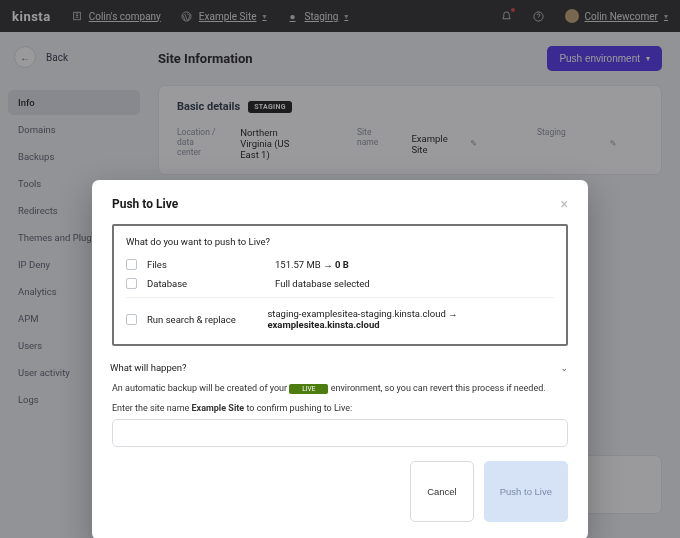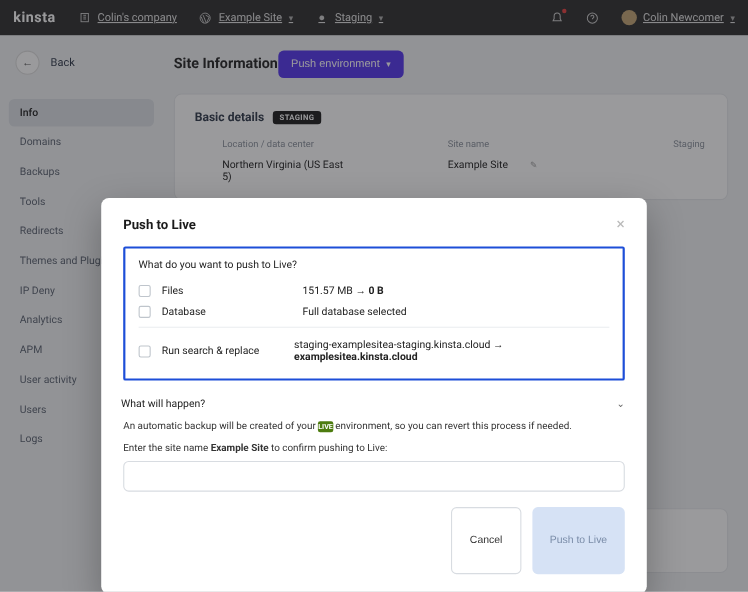--- a/index.html
+++ b/index.html
@@ -37,55 +37,55 @@
   .layout { display:flex; height: calc(538px - 32px); }
   .sidebar { width: 148px; padding: 14px 8px; }
   .backrow { display:flex; align-items:center; gap:10px; margin-bottom: 22px; padding-left:6px; }
   .backbtn { width:22px; height:22px; display:flex; align-items:center; justify-content:center; border:1px solid #ddd; border-radius:50%; background:#fff; font-size:10px; color:#555; }
   .navlist { display:flex; flex-direction:column; gap:2px; }
   .navitem { padding: 7px 10px; border-radius:5px; color:#5a6270; font-size:9.5px; cursor:pointer; }
   .navitem.active { background:#dde1e6; color:#1a1a1a; font-weight:500; }
 
   .main { flex:1; padding: 14px 18px 0 10px; overflow:hidden; }
   .page-title { font-size:13px; font-weight:700; color:#222; }
-  .titlerow { display:flex; align-items:center; margin-bottom:14px; }
+  .titlerow { display:flex; align-items:center; justify-content:space-between; margin-bottom:14px; }
   .push-btn { background:#5333ed; color:#fff; border:none; border-radius:5px; padding:7px 12px; font-size:10px; font-weight:500; display:flex; align-items:center; gap:6px; }
   .card { background:#fff; border:1px solid #e6e8eb; border-radius:7px; padding:14px 18px; margin-bottom:16px; }
   .card .head { display:flex; align-items:center; gap:8px; margin-bottom:14px; }
   .card .head h3 { font-size:11px; font-weight:700; }
   .badge-stg { background:#1a1a1a; color:#fff; font-size:7px; padding:2px 6px; border-radius:3px; font-weight:700; letter-spacing:0.3px; }
   .fields { display:flex; gap:60px; }
-  .field { display:flex; flex-direction:column; gap:8px; min-width:120px;margin-left:25px; }
+  .field { display:flex; flex-direction:row; gap:24px; min-width:120px; }
   .f-label { font-size:8.5px; color:#8a919c; }
   .f-val { font-size:9.5px; color:#1a1a1a; display:flex; align-items:center; gap:20px; }
   .f-edit { color:#999; font-size:8px; }
 
   .ssh-card { background:#fff; border:1px solid #e6e8eb; border-radius:7px; padding:14px 18px; margin-top: 280px; }
   .ssh-label { font-size:8.5px; color:#8a919c; margin-bottom:8px; display:flex; align-items:center; gap:4px; }
   .ssh-cmd { font-size:9px; color:#333; }
 
   
   .overlay { position:absolute; inset:0; background:rgba(30,32,36,0.45); display:flex; align-items:flex-start; justify-content:center; padding-top:180px; }
   .modal { width: 496px; background:#fff; border-radius:7px; padding:16px 20px 18px; box-shadow:0 12px 34px rgba(0,0,0,0.28); }
   .m-head { display:flex; align-items:center; justify-content:space-between; margin-bottom:12px; }
   .m-head h2 { font-size:12px; font-weight:700; color:#1a1a1a; }
   .close-x { color:#bbb; font-size:14px; cursor:pointer; }
-  .redbox { border:2px solid #1d4ed8; border-radius:2px; padding:10px 12px 14px; margin-bottom:12px; }
+  .redbox { border:2px solid #737373; border-radius:2px; padding:10px 12px 14px; margin-bottom:12px; }
   .q { font-size:9.5px; color:#222; margin-bottom:12px; }
   .optrow { display:flex; align-items:center; margin-bottom:8px; }
   .cb { width:11px; height:11px; border:1px solid #bfc5cc; border-radius:2px; margin-right:10px; background:#fff; flex-shrink:0; }
   .optlabel { font-size:9.5px; color:#222; width:128px; }
   .optval { font-size:9.5px; color:#222; }
   .optval b { font-weight:700; }
   .divider { height:1px; background:#eceef1; margin:6px 0 10px; }
   .accordion { display:flex; align-items:center; justify-content:space-between; padding:4px 0 10px; margin-left:-2px; }
   .acc-title { font-size:9.5px; color:#222; }
   .acc-chev { font-size:9px; color:#666; }
   .note { font-size:9px; color:#333; margin-bottom:10px; }
-  .badge-live { background:#4d7c0f; color:#fff; font-size:6.5px; padding:1px 0; border-radius:2px; font-weight:700; vertical-align:middle; }
+  .badge-live { background:#4d7c0f; color:#fff; font-size:6.5px; padding:1px 13px; border-radius:2px; font-weight:400; vertical-align:middle; }
   .entry-line { font-size:9px; color:#333; margin-bottom:6px; }
   .entry-line b { font-weight:700; }
   .input { width:100%; border:1px solid #d8dce1; border-radius:5px; height:28px; padding:0 8px; font-size:10px; margin-bottom:14px; }
   .m-foot { display:flex; justify-content:flex-end; gap:10px; }
   .btn { border-radius:5px; padding:24px 16px; font-size:9.5px; font-weight:500; cursor:pointer; }
   .btn-cancel { background:#fff; border:1px solid #d8dce1; color:#333; }
   .btn-primary-disabled { background:#d6e2f5; border:none; color:#7a8ca8; cursor:not-allowed; }
 </style>
 </head>
 <body>
@@ -146,22 +146,22 @@
     <div class="navlist">
       <div class="navitem active">Info</div>
       <div class="navitem">Domains</div>
       <div class="navitem">Backups</div>
       <div class="navitem">Tools</div>
       <div class="navitem">Redirects</div>
       <div class="navitem" style="white-space:nowrap;overflow:hidden;">Themes and Plugins</div>
       <div class="navitem">IP Deny</div>
       <div class="navitem">Analytics</div>
       <div class="navitem">APM</div>
+      <div class="navitem">Users</div>
       <div class="navitem">User activity</div>
-      <div class="navitem">Users</div>
       <div class="navitem">Logs</div>
     </div>
   </div>
 
   <div class="main">
     <div class="titlerow">
       <div class="page-title">Site Information</div>
       <button class="push-btn">
         <span>Push environment</span>
         <span style="font-size:8px;">▾</span>
@@ -169,21 +169,21 @@
     </div>
 
     <div class="card">
       <div class="head">
         <h3>Basic details</h3>
         <span class="badge-stg">STAGING</span>
       </div>
       <div class="fields">
         <div class="field">
           <span class="f-label">Location / data center</span>
-          <span class="f-val">Northern Virginia (US East 5)</span>
+          <span class="f-val">Northern Virginia (US East 1)</span>
         </div>
         <div class="field">
           <span class="f-label">Site name</span>
           <span class="f-val">
             <span>Example Site</span>
             <span class="f-edit">✎</span>
           </span>
         </div>
         <div class="field">
           <span class="f-label">Staging</span>

